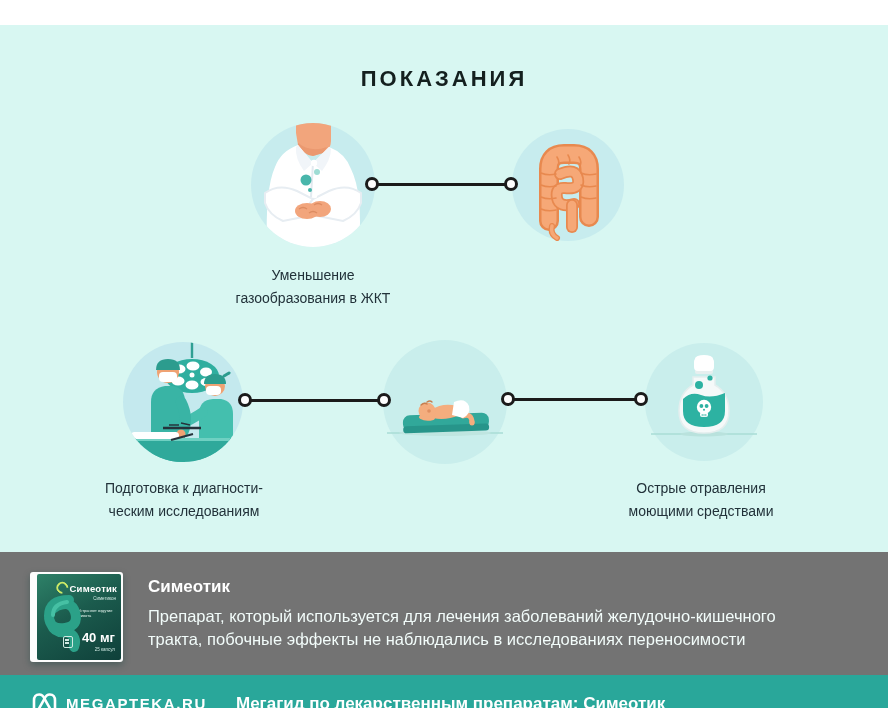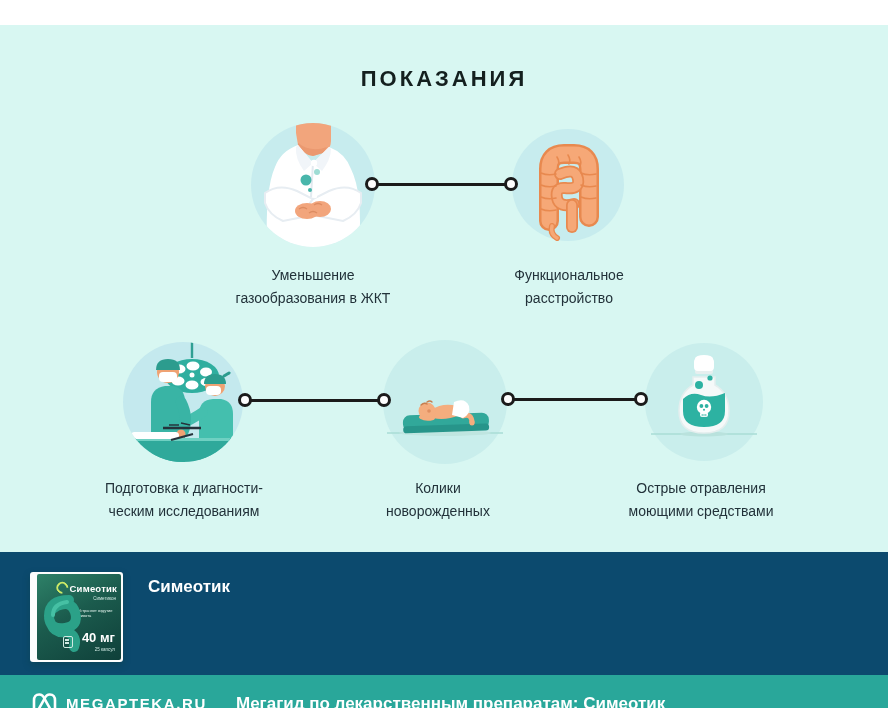--- a/index.html
+++ b/index.html
@@ -30,21 +30,21 @@
   .line3{left:508px;top:373px;width:133px;}
   .ring{
     position:absolute;width:8px;height:8px;border:3px solid #1b1b1b;
     border-radius:50%;background:#fdfdfd;
   }
   .r1{left:365px;top:152px;} .r2{left:504px;top:152px;}
   .r3{left:238px;top:368px;} .r4{left:377px;top:368px;}
   .r5{left:501px;top:367px;} .r6{left:634px;top:367px;}
 
   
-  .banner{position:absolute;left:0;top:527px;width:888px;height:132px;background:#0c4a6e;}
+  .banner{position:absolute;left:0;top:527px;width:888px;height:132px;background:#737373;}
   .banner-name{position:absolute;left:148px;top:25px;font-size:17px;font-weight:700;color:#ffffff;}
   .banner-desc{
     position:absolute;left:148px;top:53px;width:730px;font-size:16.5px;line-height:23px;
     font-weight:500;color:#f2fcfa;white-space:pre-line;
   }
   
   .pack{
     position:absolute;left:30px;top:20px;width:93px;height:90px;background:#fdfdfd;
     border-radius:3px;box-shadow:0 3px 7px rgba(10,60,55,.35);
   }
@@ -227,26 +227,22 @@
   <div class="conn-line line3"></div>
   <div class="ring r1"></div>
   <div class="ring r2"></div>
   <div class="ring r3"></div>
   <div class="ring r4"></div>
   <div class="ring r5"></div>
   <div class="ring r6"></div>
 
   <div class="item-label lab1">Уменьшение
 газообразования в ЖКТ</div>
-  <div class="item-label lab2">Функциональное
-расстройство</div>
   <div class="item-label lab3">Подготовка к диагности-
 ческим исследованиям</div>
-  <div class="item-label lab4">Колики
-новорожденных</div>
   <div class="item-label lab5">Острые отравления
 моющими средствами</div>
 
   <div class="banner">
     <div class="pack">
       <div class="pack-front">
         <div class="pack-brand"><span class="pack-arc"></span><span>Симеотик</span></div>
         <div class="pack-ingredient">Симетикон</div>
         <div class="pack-claim">Устраняет вздутие
 живота</div>
@@ -254,20 +250,22 @@
           <path d="M32,8 Q12,8 12,24 Q12,38 28,36 Q42,34 38,20 Q34,8 20,14 Q8,20 14,32 Q18,42 30,40" stroke="#2ba188" stroke-width="10" fill="none" stroke-linecap="round"></path>
           <path d="M30,40 Q41,44 37,55" stroke="#2ba188" stroke-width="10" fill="none" stroke-linecap="round"></path>
           <path d="M30,10 Q16,12 16,23" stroke="#46c0a4" stroke-width="4" fill="none" stroke-linecap="round"></path>
         </svg>
         <div class="pack-caps"></div>
         <div class="pack-dose">40 мг</div>
         <div class="pack-qty">25 капсул</div>
       </div>
     </div>
     <div class="banner-name">Симеотик</div>
+    <div class="banner-desc">Препарат, который используется для лечения заболеваний желудочно-кишечного
+тракта, побочные эффекты не наблюдались в исследованиях переносимости</div>
   </div>
 
   <div class="footer">
     <svg class="footer-logo" width="27" height="25" viewBox="0 0 27 25">
       <g fill="none" stroke="#ffffff" stroke-width="2.6" stroke-linecap="round" stroke-linejoin="round">
         <path d="M3,22 V9.5 Q3,3.5 8.2,3.5 Q11.8,3.5 13.3,7.4 L19.6,18.6 Q20.8,21.6 23.8,21.4"></path>
         <path d="M24,22 V9.5 Q24,3.5 18.8,3.5 Q15.2,3.5 13.7,7.4 L7.4,18.6 Q6.2,21.6 3.2,21.4"></path>
       </g>
     </svg>
     <div class="footer-brand">MEGAPTEKA.RU</div>

